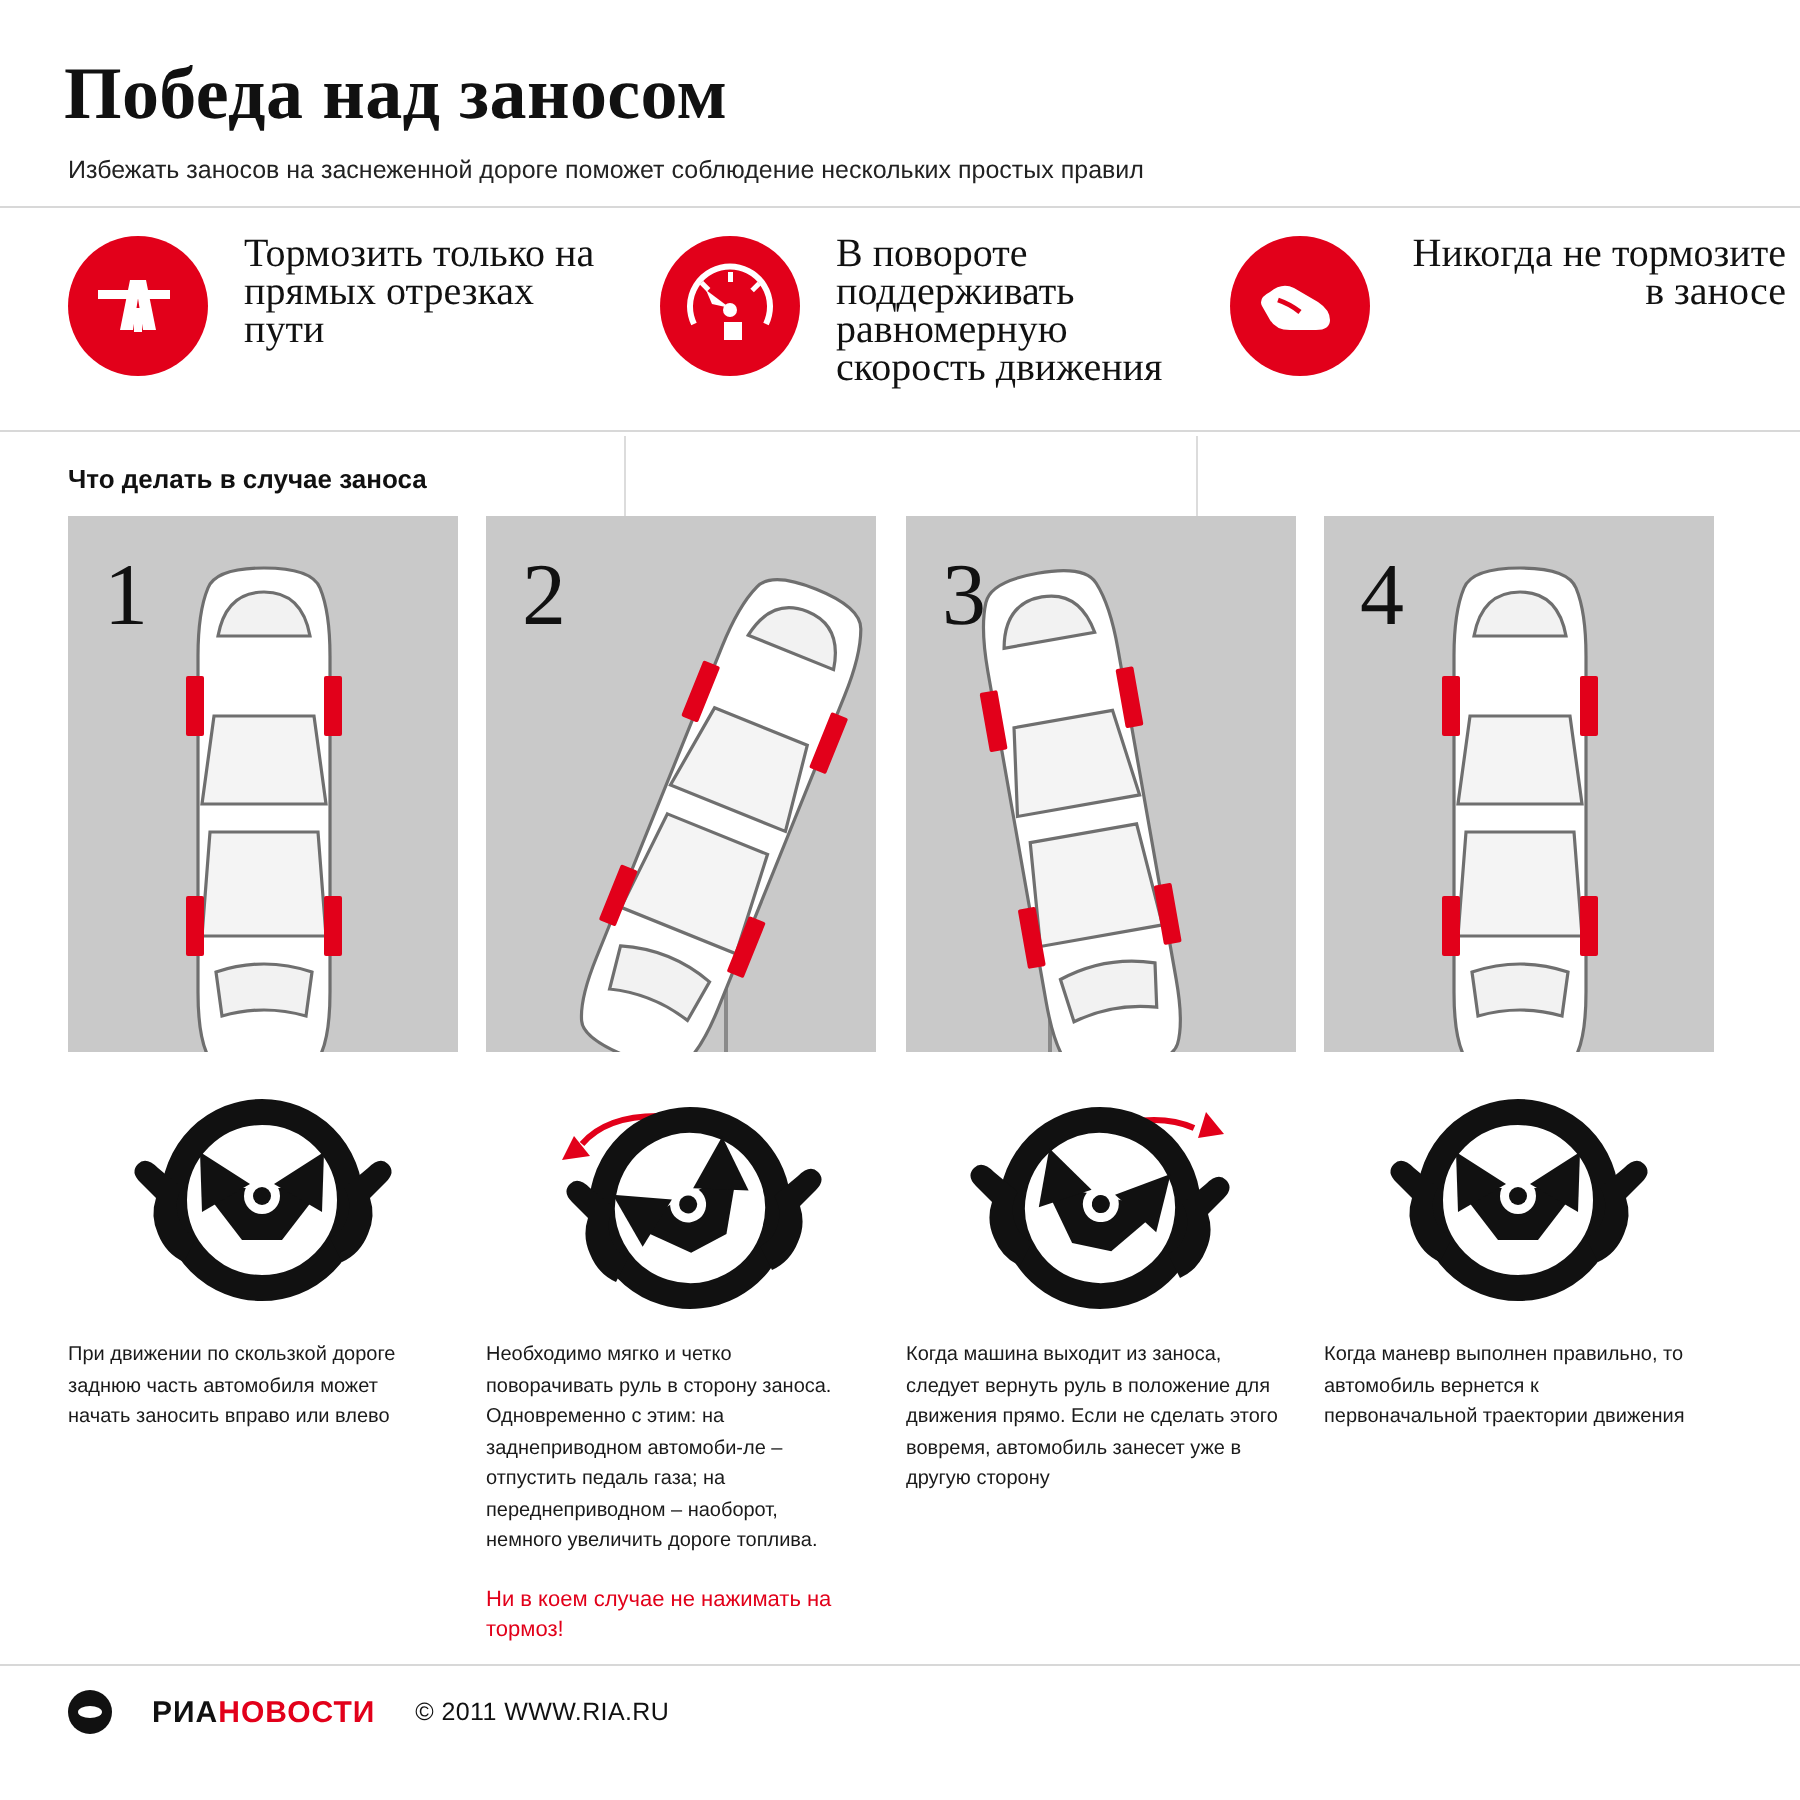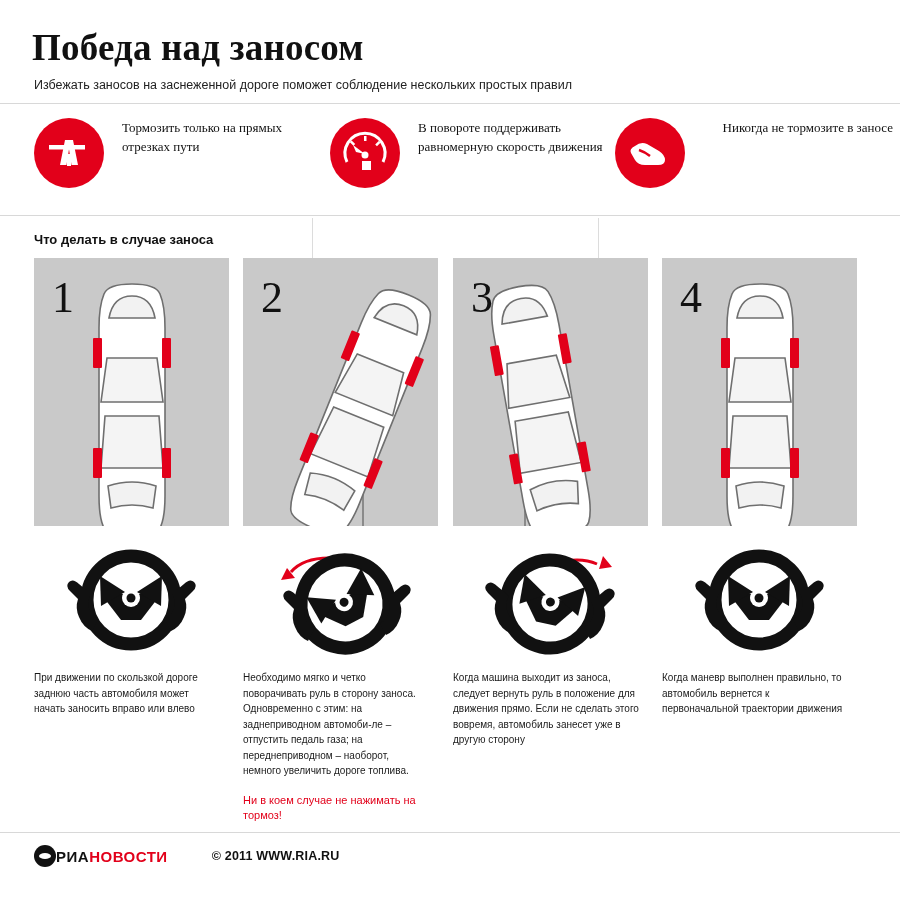--- a/index.html
+++ b/index.html
@@ -65,21 +65,21 @@
     left: 0; top: 4px;
     width: 70px; height: 70px;
     border-radius: 50%;
     background: #e2001a;
   }
   .rule .rtext {
     position: absolute;
     left: 88px;
     top: 4px;
     font-family: "Liberation Serif", serif;
-    font-size: 13px;
+    font-size: 20px;
     line-height: 19px;
     color: #111;
     width: 190px;
   }
   .sep {
     position: absolute;
     top: 114px;
     width: 1px;
     height: 90px;
     background: #dcdcdc;
@@ -172,21 +172,21 @@
     left: 0; top: 832px;
     width: 900px; height: 1px;
     background: #d8d8d8;
   }
   .footer {
     position: absolute;
     left: 34px;
     top: 845px;
     display: flex;
     align-items: center;
-    gap: 0;
+    gap: 20px;
   }
   .footer .logo-circle {
     width: 22px; height: 22px;
     border-radius: 50%;
     background: #111;
     position: relative;
   }
   .footer .logo-circle::after {
     content: "";
     position: absolute;
@@ -197,24 +197,23 @@
   }
   .footer .brand {
     font-size: 15px;
     font-weight: bold;
     letter-spacing: 0.5px;
   }
   .footer .brand .ria { color: #111; }
   .footer .brand .novosti { color: #e2001a; }
   .footer .copy {
     font-size: 12.5px;
-    font-weight: bold;
+    font-weight: normal;
     color: #111;
     letter-spacing: 0.2px;
-    margin-left: 44px;
   }
 </style>
 </head>
 <body>
 
 <div class="page">
 
   <div class="title">Победа над заносом</div>
   <div class="subtitle">Избежать заносов на заснеженной дороге поможет соблюдение нескольких простых правил</div>
   <div class="hr-top"></div>

